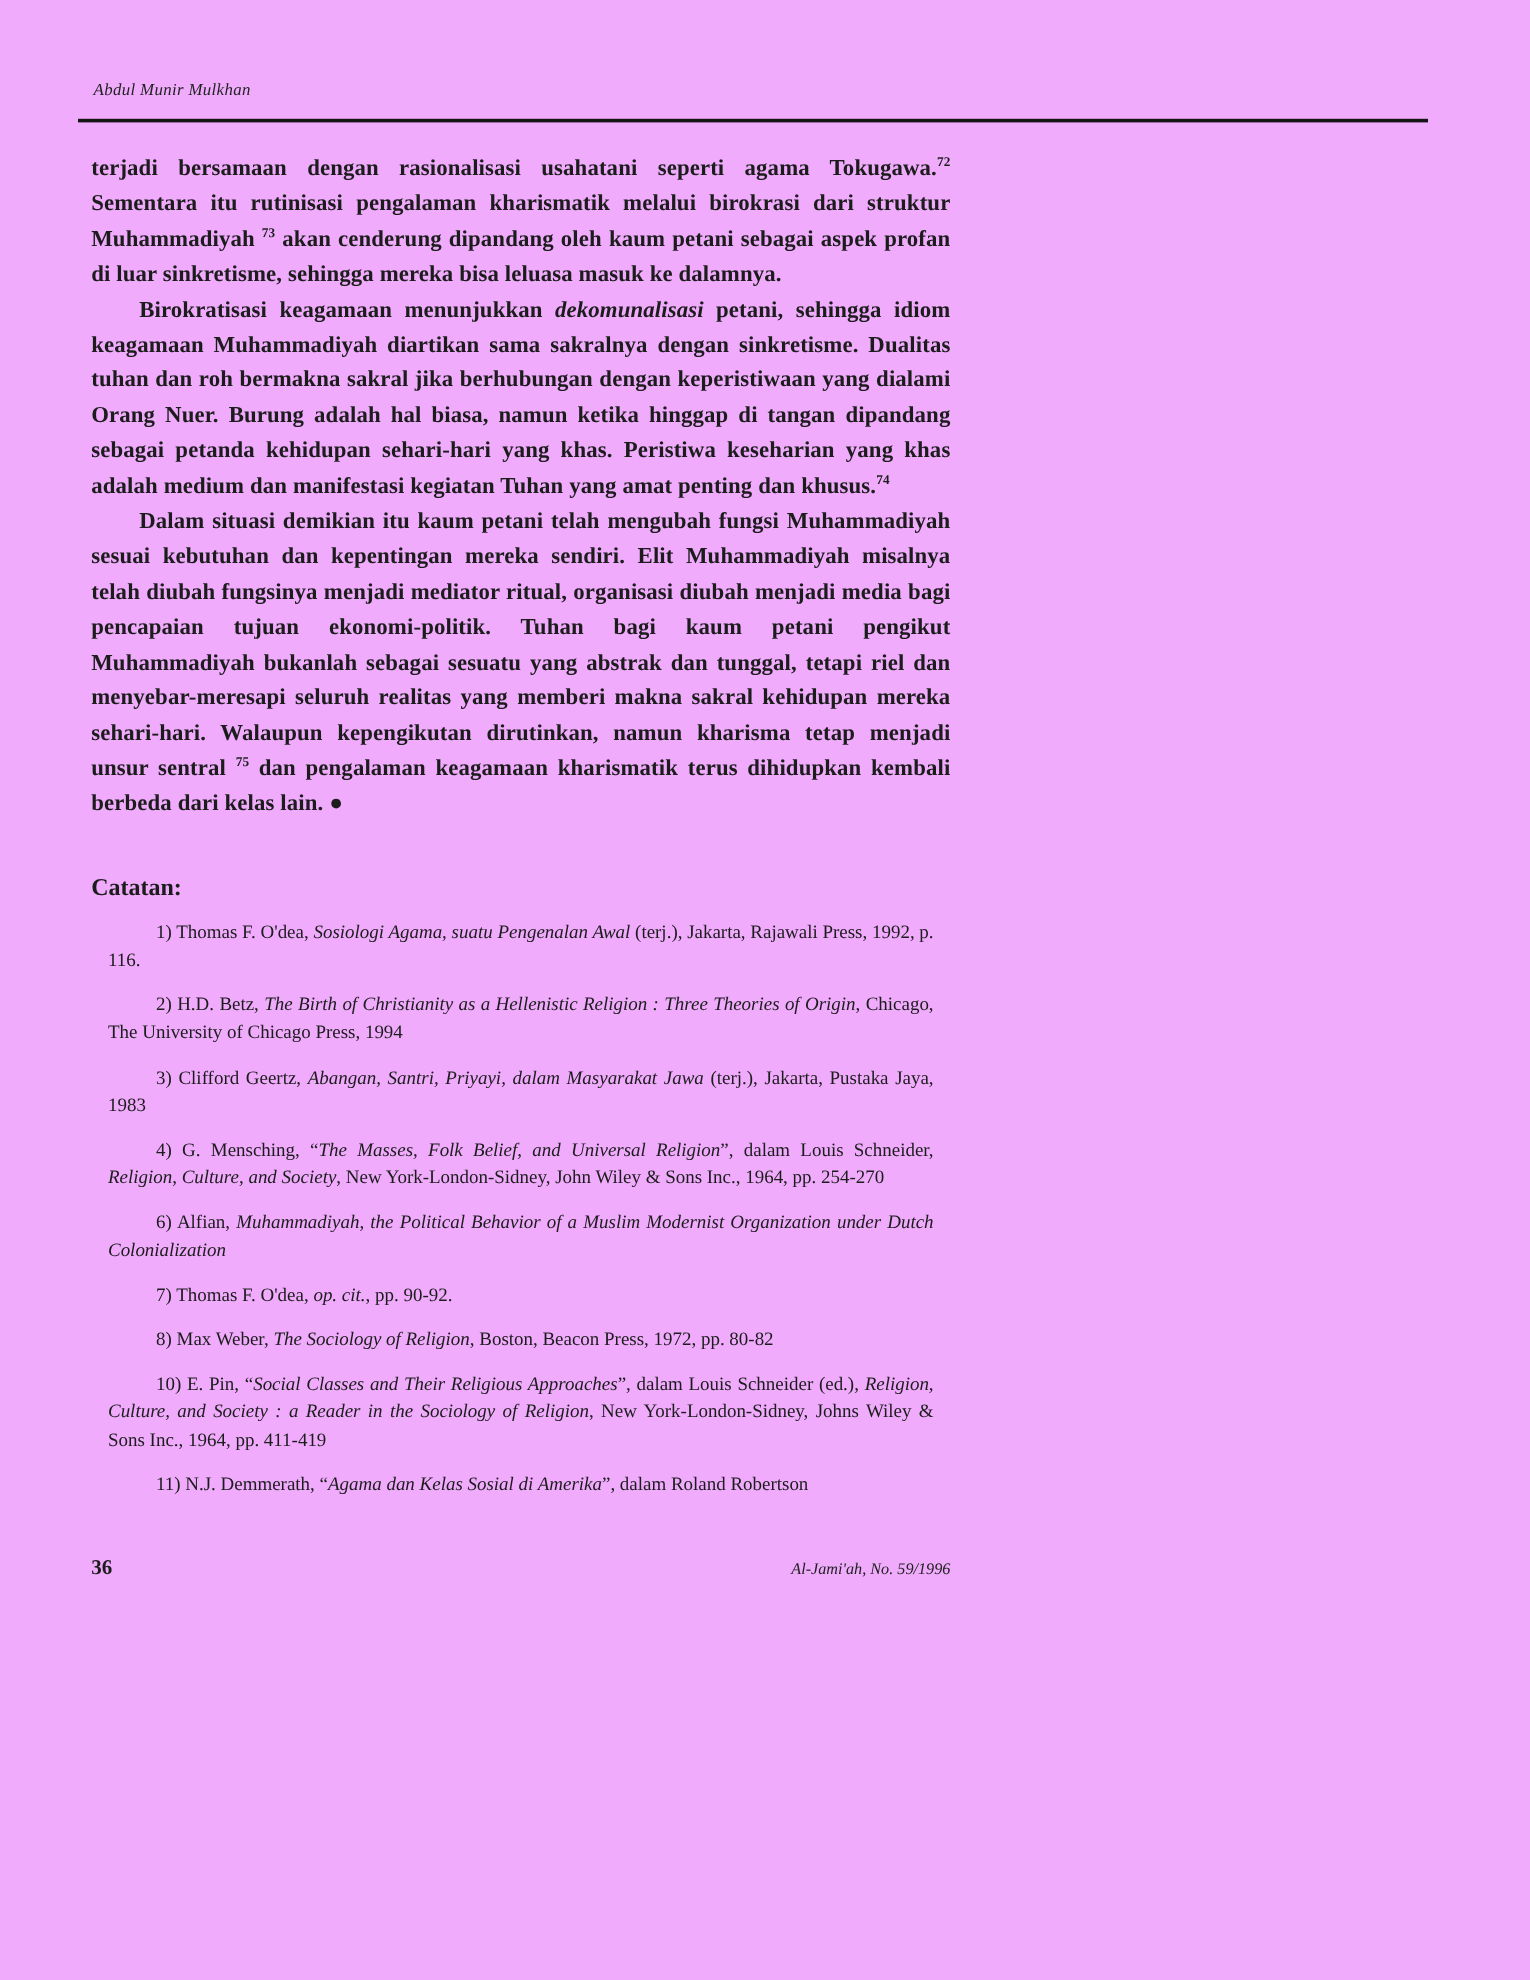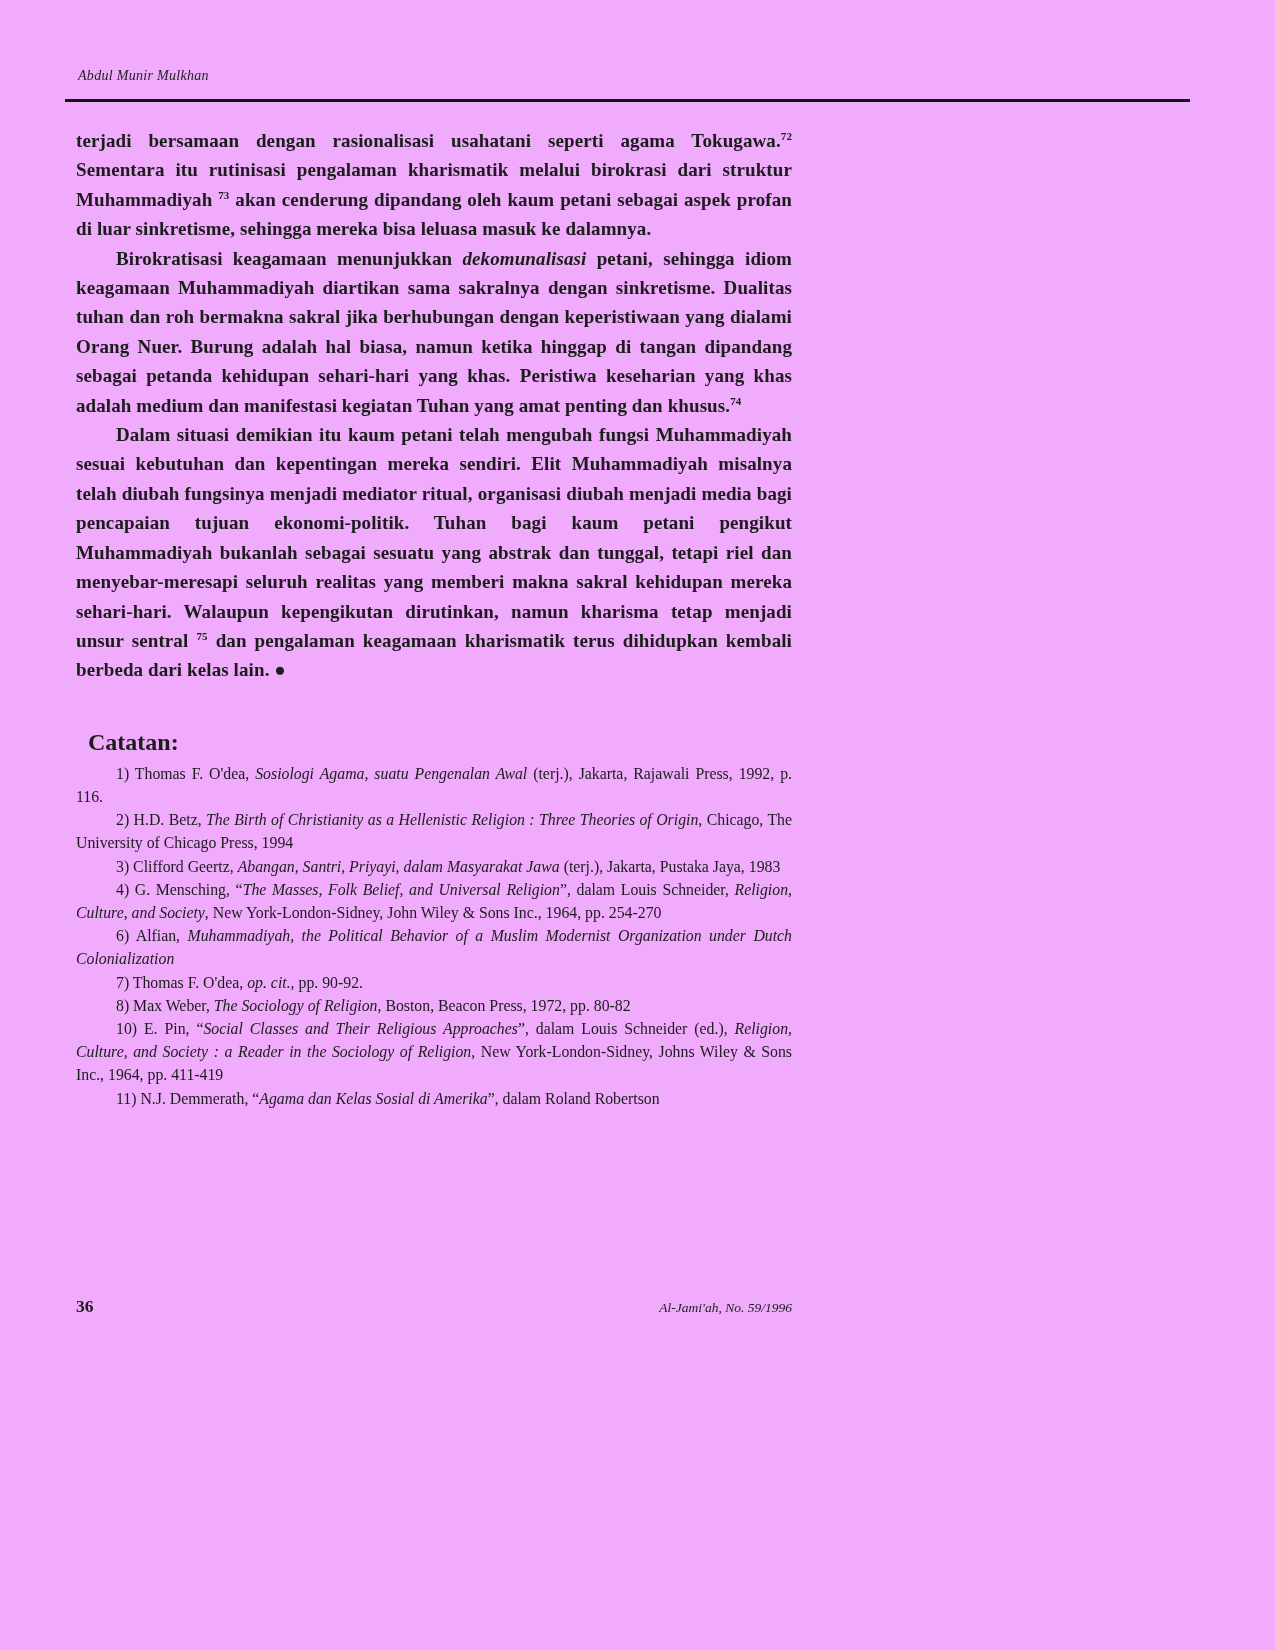--- a/index.html
+++ b/index.html
@@ -39,26 +39,26 @@
     margin: 0;
     font-size: 19px;
     line-height: 29.4px;
     text-align: justify;
     letter-spacing: 0.1px;
     font-weight: bold;
   }
   .para.indent { text-indent: 40px; }
   .para sup { font-size: 11px; line-height: 0; vertical-align: super; }
   .notes-heading {
-    margin: 44px 0 6px 12px;
-    font-size: 24px;
+    margin: 44px 0 6px 0;
+    font-size: 20px;
     font-weight: bold;
   }
   .note {
-    margin: 0;
+    margin: 14px;
     font-size: 15.8px;
     line-height: 23.2px;
     text-align: justify;
     text-indent: 40px;
   }
   .footer {
     position: absolute;
     left: 76px;
     top: 1296px;
     width: 716px;

